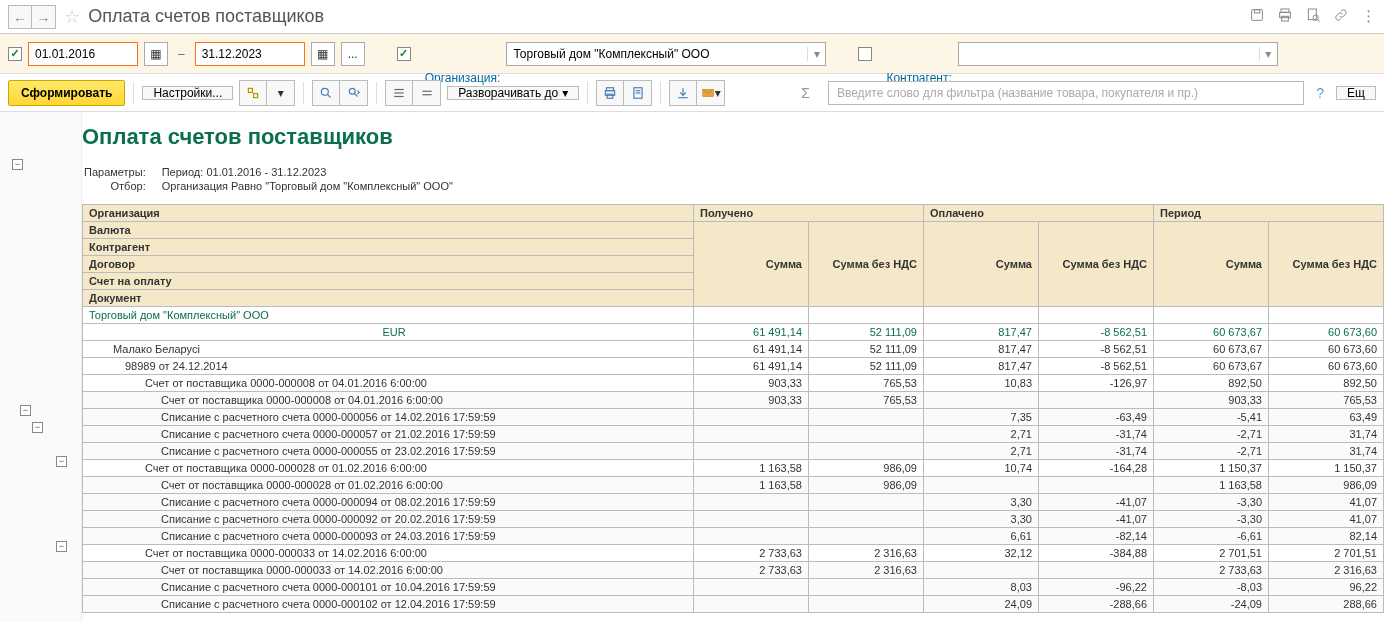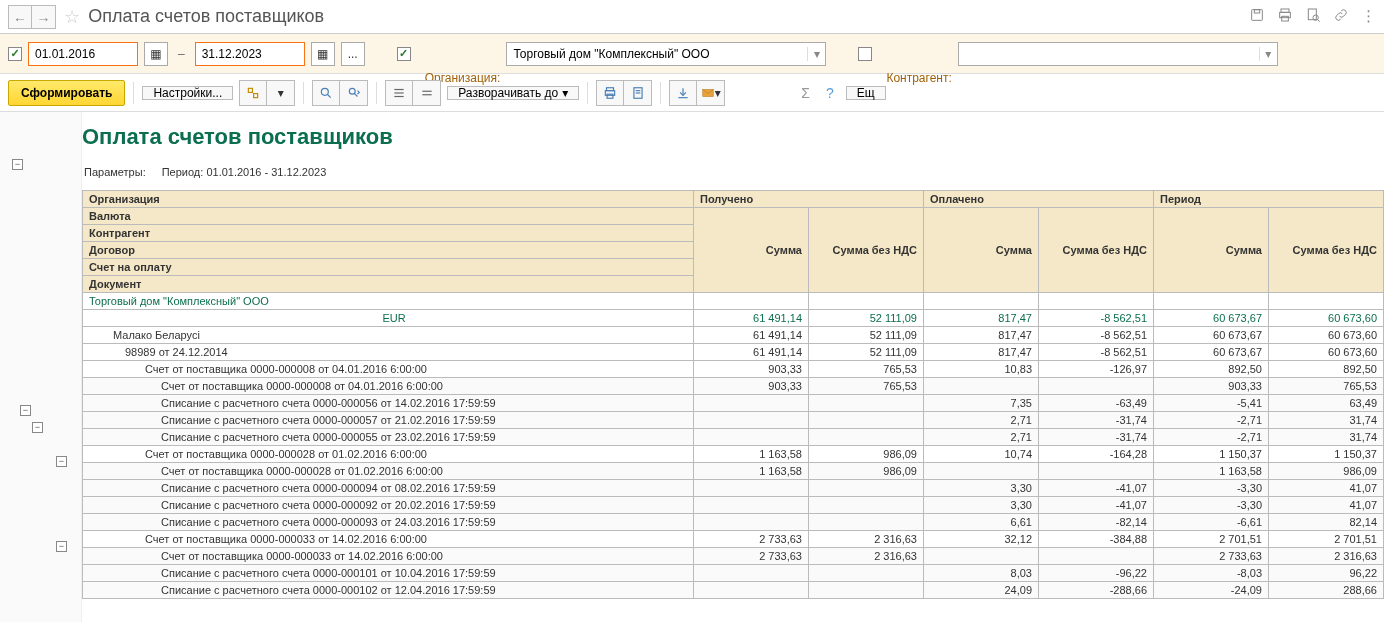--- a/index.html
+++ b/index.html
@@ -15,21 +15,21 @@
 .title-icons span { cursor: pointer; }
 .title-icons svg { width: 16px; height: 16px; stroke: #888; fill: none; stroke-width: 1.5; }
 
 
 .filter-bar { display: flex; align-items: center; padding: 8px; background: #fdf5e6; border-bottom: 1px solid #ddd; gap: 6px; height: 40px; }
 .chk { width: 14px; height: 14px; border: 1px solid #888; background: #fff; display: inline-flex; align-items: center; justify-content: center; cursor: pointer; }
 .chk.checked::after { content: "✓"; color: #2a7a2a; font-size: 11px; font-weight: bold; }
 .date-input { width: 110px; height: 24px; border: 1px solid #f97316; padding: 0 6px; background: #fff; font-size: 12px; }
 .icon-btn { width: 24px; height: 24px; border: 1px solid #aaa; background: #fff; display: inline-flex; align-items: center; justify-content: center; cursor: pointer; font-size: 12px; }
 .dash { margin: 0 4px; color: #666; }
-.lbl { color: #a16207; margin-left: 8px; margin-top: 48px; }
+.lbl { color: #0369a1; margin-left: 8px; margin-top: 48px; }
 .org-select { display: inline-flex; align-items: center; border: 1px solid #aaa; background: #fff; height: 24px; width: 320px; }
 .org-select input { border: none; flex: 1; padding: 0 6px; font-size: 12px; outline: none; }
 .org-select .dd { width: 18px; text-align: center; color: #888; cursor: pointer; border-left: 1px solid #ddd; }
 .empty-select { display: inline-flex; align-items: center; border: 1px solid #aaa; background: #fff; height: 24px; width: 320px; }
 .empty-select .dd { width: 18px; text-align: center; color: #888; cursor: pointer; margin-left: auto; border-left: 1px solid #ddd; }
 
 
 .toolbar { display: flex; align-items: center; padding: 6px 8px; gap: 6px; border-bottom: 1px solid #ddd; height: 38px; }
 .btn-primary { height: 26px; padding: 0 12px; background: linear-gradient(#ffe96b, #ffd633); border: 1px solid #c9a800; font-weight: bold; cursor: pointer; font-size: 12px; border-radius: 2px; }
 .btn { height: 14px; padding: 0 10px; background: #f8f8f8; border: 1px solid #bbb; cursor: pointer; font-size: 12px; display: inline-flex; align-items: center; gap: 4px; }
@@ -204,20 +204,21 @@
           <line x1="4" y1="20" x2="20" y2="20"></line>
         </svg>
       </span>
     <span class="btn-icon"><svg class="ico-svg" viewBox="0 0 24 24" fill="#e8a23a" stroke="#b87a20" stroke-width="1">
           <rect x="3" y="6" width="18" height="12"></rect>
           <path d="M3 6l9 7 9-7" fill="none"></path>
         </svg> ▾</span>
   </div>
   <span style="flex:0 0 60px"></span>
   <span class="sigma">Σ</span>
+  <input class="filter-input" placeholder="Введите слово для фильтра (название товара, покупателя и пр.)" style="">
   <span class="help-icon">?</span>
   <button class="btn">Ещ</button>
 </div>
 
 <div class="report-wrap">
   <div class="gutter">
     <div class="gut-top"><span class="gut-btn">−</span></div>
     <div id="gutter-rows">
         <div class="gut-row"></div>
         <div class="gut-row"></div>
@@ -252,20 +253,24 @@
         <div class="gut-row"></div>
       </div>
   </div>
   <div class="report">
     <div class="report-title">Оплата счетов поставщиков</div>
     <table class="params">
       <tbody>
           <tr>
             <td>Параметры:</td>
             <td>Период: 01.01.2016 - 31.12.2023</td>
+          </tr>
+      <tr>
+            <td>Отбор:</td>
+            <td>Организация Равно "Торговый дом "Комплексный" ООО"</td>
           </tr>
     </tbody>
       </table>
     <table class="data-tbl">
       <thead>
         <tr>
           <th rowspan="1">Организация</th>
           <th colspan="2">Получено</th>
           <th colspan="2">Оплачено</th>
           <th colspan="2">Период</th>

